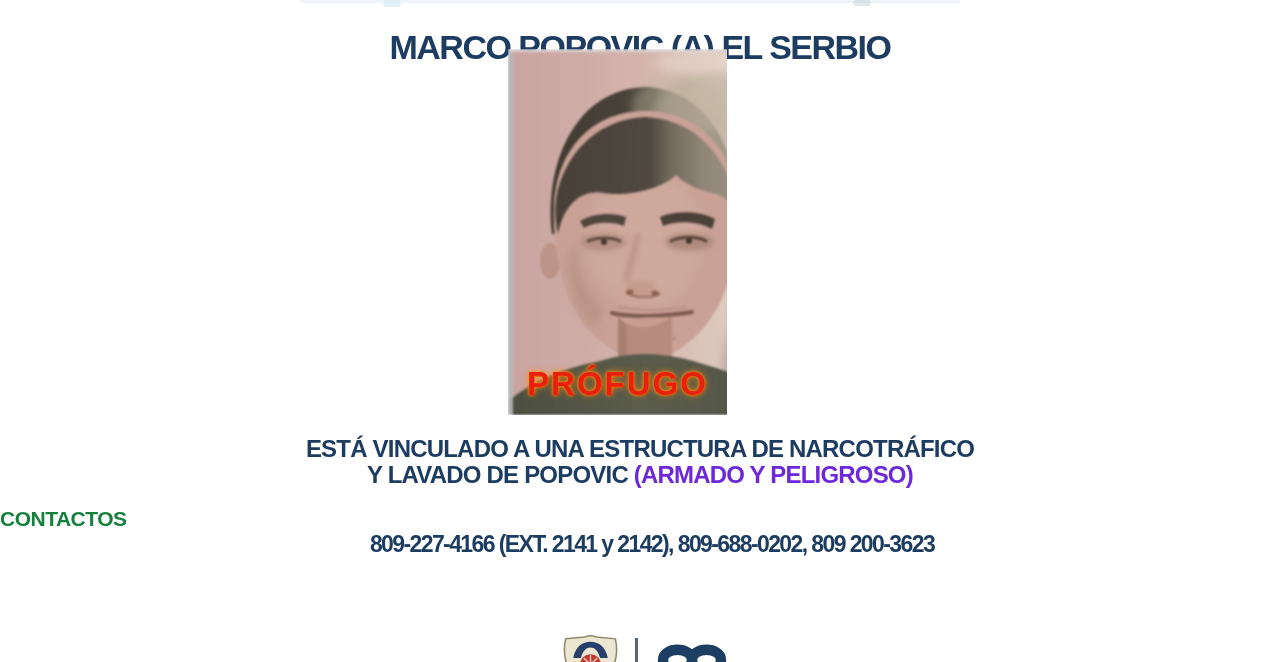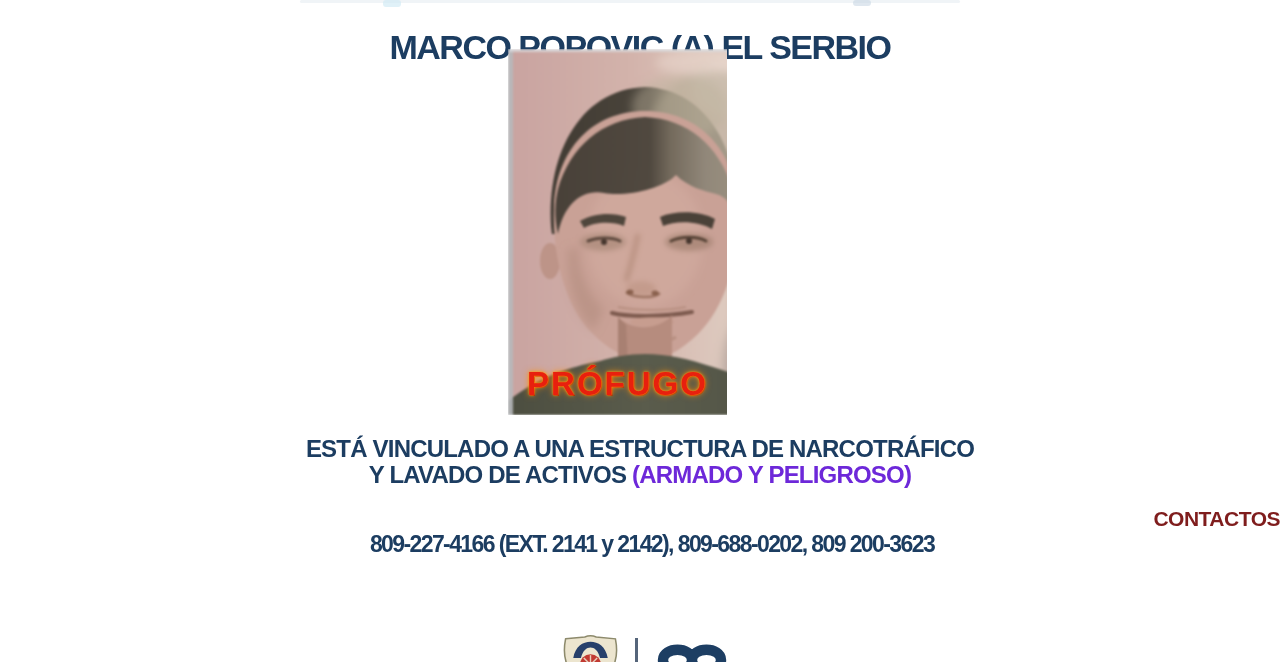--- a/index.html
+++ b/index.html
@@ -41,22 +41,22 @@
   .desc-line{
     position:absolute;left:0;right:0;text-align:center;
     font-size:24px;font-weight:700;color:#1c3d61;letter-spacing:-0.8px;
     line-height:26px;white-space:nowrap;
   }
   .desc-1{top:436px;}
   .desc-2{top:462px;}
   .red-part{color:#6d28d9;}
 
   .contacts-heading{
-    position:absolute;top:507px;left:0;right:0;text-align:right;
-    font-size:21px;font-weight:700;color:#7f1d1d;letter-spacing:-0.5px;
+    position:absolute;top:507px;left:0;right:0;text-align:left;
+    font-size:21px;font-weight:700;color:#15803d;letter-spacing:-0.5px;
   }
   .contact-line{
     position:absolute;left:0;right:0;text-align:center;
     font-size:23px;font-weight:700;color:#1c3d61;letter-spacing:-1.6px;
     white-space:nowrap;
   }
   .phones{top:531px;padding-left:24px;}
   .whatsapp{top:561px;}
   .web{top:588px;}
 
@@ -176,21 +176,21 @@
                L274,366 L0,366 Z" fill="url(#shGrad)"></path>
 
       <rect x="0" y="0" width="5" height="366" fill="#b7b9bb" opacity="0.9"></rect>
       <rect x="0" y="0" width="274" height="3" fill="#d8dadc" opacity="0.8"></rect>
     </svg>
     <div class="profugo">PRÓFUGO</div>
   </div>
 
   <div class="desc-line desc-1">ESTÁ VINCULADO A UNA ESTRUCTURA DE NARCOTRÁFICO</div>
 
-  <div class="desc-line desc-2"><span>Y LAVADO DE ACTIVOS</span><span>&nbsp;</span><span class="red-part">(ARMADO Y PELIGROSO)</span></div>
+  <div class="desc-line desc-2"><span>Y LAVADO DE POPOVIC</span><span>&nbsp;</span><span class="red-part">(ARMADO Y PELIGROSO)</span></div>
 
   <div class="contacts-heading">CONTACTOS</div>
 
   <div class="contact-line phones">809-227-4166 (EXT. 2141 y 2142), 809-688-0202, 809 200-3623</div>
 
   <div class="logos-row">
     <svg class="shield-logo" width="63" height="46" viewBox="0 0 64 48">
       <path d="M6,4 L26,2 C30,0.5 34,0.5 38,2 L58,4
                C60,14 60,26 54,36 C48,44 38,47 32,49
                C26,47 16,44 10,36 C4,26 4,14 6,4 Z" fill="#ece5cf" stroke="#8d8a6c" stroke-width="1.6"></path>

